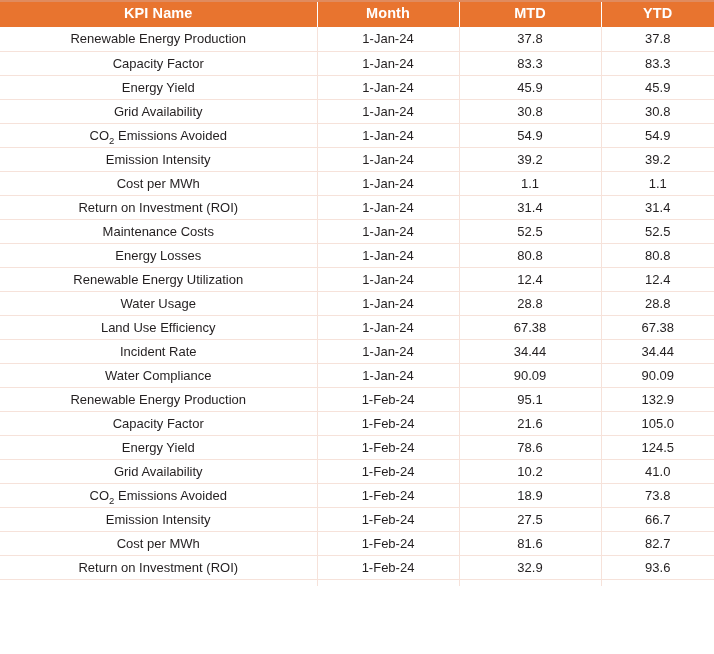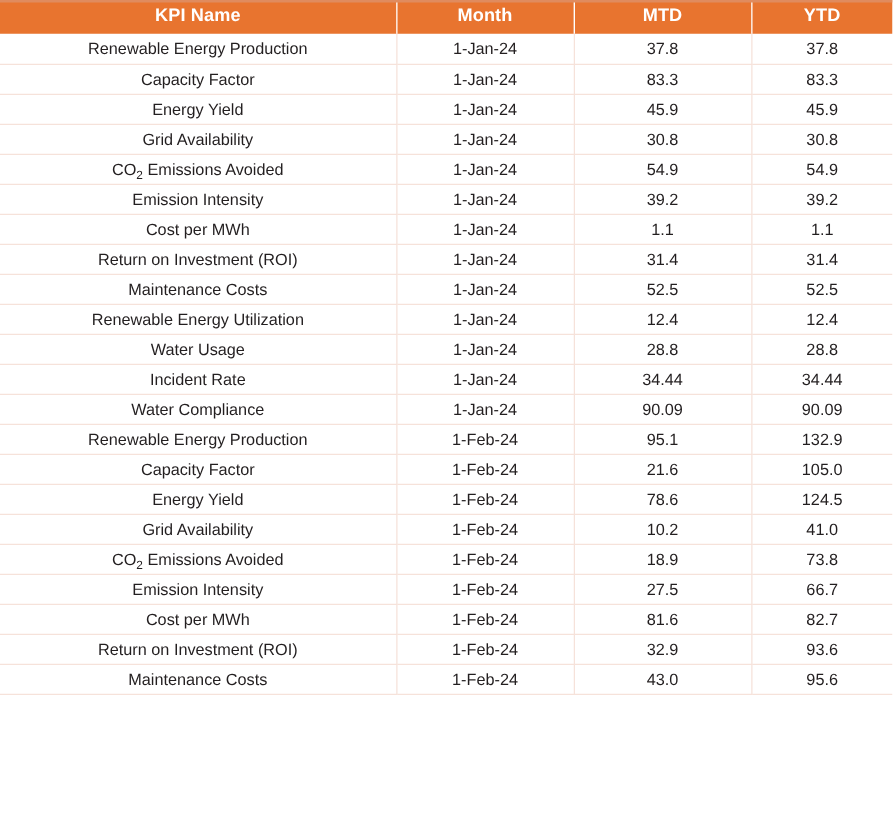--- a/index.html
+++ b/index.html
@@ -155,30 +155,42 @@
           <td>31.4</td>
           <td class="last-col">31.4</td>
         </tr>
         <tr class="data-row">
           <td>Maintenance Costs</td>
           <td>1-Jan-24</td>
           <td>52.5</td>
           <td class="last-col">52.5</td>
         </tr>
         <tr class="data-row">
+          <td>Energy Losses</td>
+          <td>1-Jan-24</td>
+          <td>80.8</td>
+          <td class="last-col">80.8</td>
+        </tr>
+        <tr class="data-row">
           <td>Renewable Energy Utilization</td>
           <td>1-Jan-24</td>
           <td>12.4</td>
           <td class="last-col">12.4</td>
         </tr>
         <tr class="data-row">
           <td>Water Usage</td>
           <td>1-Jan-24</td>
           <td>28.8</td>
           <td class="last-col">28.8</td>
+        </tr>
+        <tr class="data-row">
+          <td>Land Use Efficiency</td>
+          <td>1-Jan-24</td>
+          <td>67.38</td>
+          <td class="last-col">67.38</td>
         </tr>
         <tr class="data-row">
           <td>Incident Rate</td>
           <td>1-Jan-24</td>
           <td>34.44</td>
           <td class="last-col">34.44</td>
         </tr>
         <tr class="data-row">
           <td>Water Compliance</td>
           <td>1-Jan-24</td>

